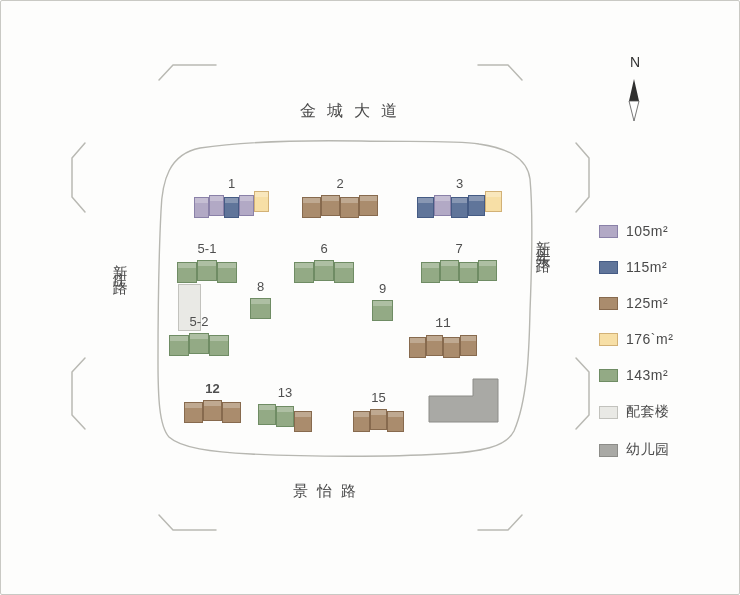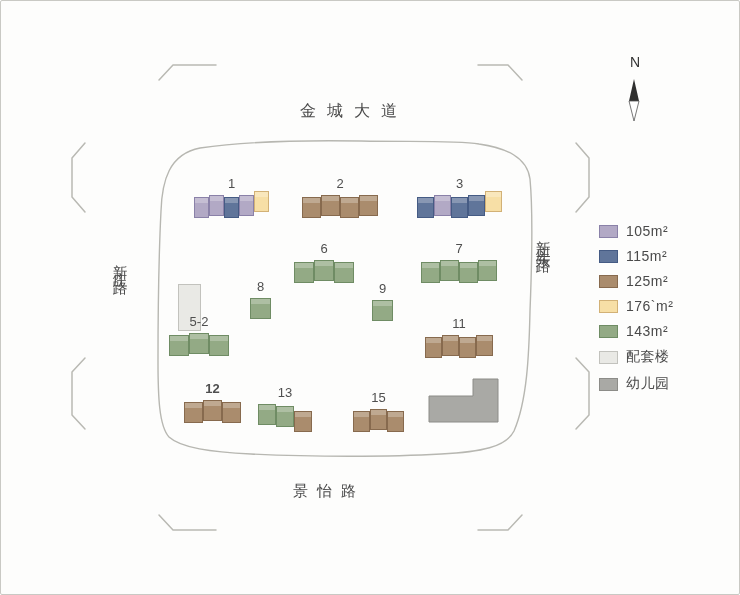--- a/index.html
+++ b/index.html
@@ -11,21 +11,21 @@
   .map-svg{position:absolute;left:0;top:0;z-index:1;}
   .site-area{position:absolute;left:0;top:0;width:100%;height:100%;z-index:3;pointer-events:none;}
   .road-label{position:absolute;color:#4a4a4a;z-index:2;}
   .road-top{left:258px;top:100px;width:190px;text-align:center;font-size:16px;letter-spacing:11px;}
   .road-bottom{left:268px;top:481px;width:120px;text-align:center;font-size:15px;letter-spacing:9px;}
   .road-vert{writing-mode:vertical-rl;text-orientation:upright;font-size:15px;letter-spacing:8px;}
   .road-left{left:109px;top:251px;}
   .road-right{left:532px;top:227px;letter-spacing:6px;}
   .compass-label{position:absolute;left:623px;top:53px;width:22px;text-align:center;
     font-size:14px;color:#333;z-index:2;}
-  .legend{position:absolute;left:598px;top:222px;display:flex;flex-direction:column;gap:9px;z-index:2;}
+  .legend{position:absolute;left:598px;top:222px;display:flex;flex-direction:column;gap:20px;z-index:2;}
   .legend-row{display:flex;align-items:center;gap:8px;}
   .swatch{width:19px;height:13px;border:1px solid #999;box-sizing:border-box;display:inline-block;}
   .legend-label{font-size:14px;color:#4a4a4a;letter-spacing:.5px;}
   .building{position:absolute;}
   .b-label{height:15px;line-height:15px;margin-bottom:4px;text-align:center;
     font-size:13px;color:#4f4f4f;}
   .u-row{display:flex;}
   .unit{display:inline-block;box-sizing:border-box;border:1px solid #777;
     box-shadow:inset 0 5px 0 rgba(255,255,255,.25);}
   .support{position:absolute;border:1px solid #c2c2bd;box-sizing:border-box;z-index:2;}
@@ -132,20 +132,28 @@
       <div class="building" style="left: 416px; top: 175px; width: 85px;">
         <div class="b-label">3</div>
         <div class="u-row">
           <span class="unit" style="width: 17px; height: 21px; background: rgb(96, 117, 154); border-color: rgb(69, 91, 132); transform: translateY(2px);"></span>
           <span class="unit" style="width: 17px; height: 21px; background: rgb(178, 169, 197); border-color: rgb(138, 129, 168); transform: translateY(0px);"></span>
           <span class="unit" style="width: 17px; height: 21px; background: rgb(96, 117, 154); border-color: rgb(69, 91, 132); transform: translateY(2px);"></span>
           <span class="unit" style="width: 17px; height: 21px; background: rgb(96, 117, 154); border-color: rgb(69, 91, 132); transform: translateY(0px);"></span>
           <span class="unit" style="width: 17px; height: 21px; background: rgb(247, 223, 166); border-color: rgb(210, 177, 118); transform: translateY(-4px);"></span>
         </div>
       </div>
+      <div class="building" style="left: 176px; top: 240px; width: 60px;">
+        <div class="b-label">5-1</div>
+        <div class="u-row">
+          <span class="unit" style="width: 20px; height: 21px; background: rgb(147, 170, 133); border-color: rgb(111, 140, 100); transform: translateY(2px);"></span>
+          <span class="unit" style="width: 20px; height: 21px; background: rgb(147, 170, 133); border-color: rgb(111, 140, 100); transform: translateY(0px);"></span>
+          <span class="unit" style="width: 20px; height: 21px; background: rgb(147, 170, 133); border-color: rgb(111, 140, 100); transform: translateY(2px);"></span>
+        </div>
+      </div>
       <div class="building" style="left: 293px; top: 240px; width: 60px;">
         <div class="b-label">6</div>
         <div class="u-row">
           <span class="unit" style="width: 20px; height: 21px; background: rgb(147, 170, 133); border-color: rgb(111, 140, 100); transform: translateY(2px);"></span>
           <span class="unit" style="width: 20px; height: 21px; background: rgb(147, 170, 133); border-color: rgb(111, 140, 100); transform: translateY(0px);"></span>
           <span class="unit" style="width: 20px; height: 21px; background: rgb(147, 170, 133); border-color: rgb(111, 140, 100); transform: translateY(2px);"></span>
         </div>
       </div>
       <div class="building" style="left: 420px; top: 240px; width: 76px;">
         <div class="b-label">7</div>
@@ -169,21 +177,21 @@
         </div>
       </div>
       <div class="building" style="left: 168px; top: 313px; width: 60px;">
         <div class="b-label">5-2</div>
         <div class="u-row">
           <span class="unit" style="width: 20px; height: 21px; background: rgb(147, 170, 133); border-color: rgb(111, 140, 100); transform: translateY(2px);"></span>
           <span class="unit" style="width: 20px; height: 21px; background: rgb(147, 170, 133); border-color: rgb(111, 140, 100); transform: translateY(0px);"></span>
           <span class="unit" style="width: 20px; height: 21px; background: rgb(147, 170, 133); border-color: rgb(111, 140, 100); transform: translateY(2px);"></span>
         </div>
       </div>
-      <div class="building" style="left: 424px; top: 315px; width: 68px;">
+      <div class="building" style="left: 408px; top: 315px; width: 68px; font-family: Liberation Mono, monospace;">
         <div class="b-label">11</div>
         <div class="u-row">
           <span class="unit" style="width: 17px; height: 21px; background: rgb(170, 140, 109); border-color: rgb(135, 106, 78); transform: translateY(2px);"></span>
           <span class="unit" style="width: 17px; height: 21px; background: rgb(170, 140, 109); border-color: rgb(135, 106, 78); transform: translateY(0px);"></span>
           <span class="unit" style="width: 17px; height: 21px; background: rgb(170, 140, 109); border-color: rgb(135, 106, 78); transform: translateY(2px);"></span>
           <span class="unit" style="width: 17px; height: 21px; background: rgb(170, 140, 109); border-color: rgb(135, 106, 78); transform: translateY(0px);"></span>
         </div>
       </div>
       <div class="building" style="left: 183px; top: 380px; width: 57px; font-weight: bold;">
         <div class="b-label">12</div>

